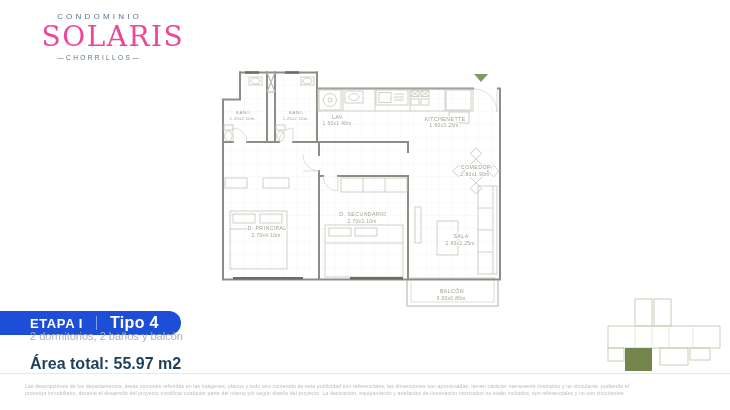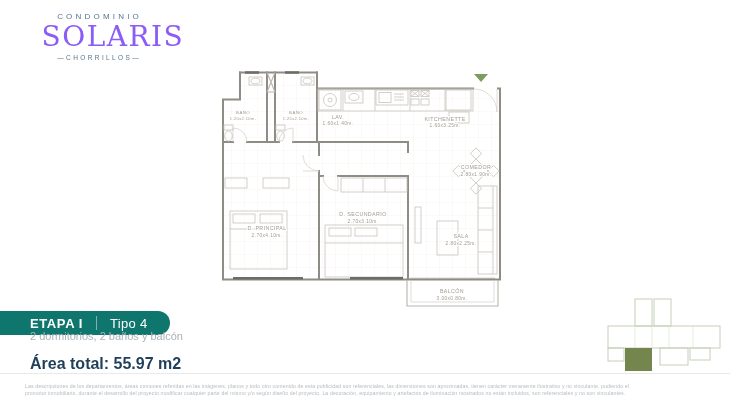--- a/index.html
+++ b/index.html
@@ -4,46 +4,46 @@
 <style>
   html,body{margin:0;padding:0;background:#ffffff;}
   body{width:730px;height:410px;overflow:hidden;position:relative;
        font-family:"Liberation Sans", sans-serif;}
   .page{position:absolute;inset:0;background:#ffffff;}
 
   
   .logo{position:absolute;left:40px;top:12px;width:116px;text-align:center;color:#567691;}
   .logo-top{font-size:8px;letter-spacing:3.2px;padding-left:3.2px;color:#567691;}
   .logo-name{font-family:"DejaVu Serif", serif;font-size:28px;line-height:30px;
-             letter-spacing:1.5px;padding-left:1.5px;color:#8b5cf6;margin-top:1px;}
+             letter-spacing:1.5px;padding-left:1.5px;color:#ec4899;margin-top:1px;}
   .logo-sub{font-size:6.5px;letter-spacing:2.4px;padding-left:2.4px;color:#567691;margin-top:2px;}
 
   
   .plan{position:absolute;left:205px;top:58px;width:310px;height:262px;}
   .plan .wall{stroke:#8f8c86;stroke-width:2;fill:none;stroke-linecap:square;}
   .plan .wallthin{stroke:#b9b5ad;stroke-width:1.1;fill:none;}
   .plan .furn{stroke:#c8c4bc;stroke-width:0.8;fill:none;}
   .plan .door{stroke:#d3cfc7;stroke-width:0.7;fill:none;}
   .plan .darkwin{stroke:#6e6c67;stroke-width:2.6;fill:none;}
   .plan .lightwin{stroke:#b4b0a9;stroke-width:1.2;fill:none;}
   .plan text{fill:#a19a8f;font-family:"Liberation Sans", sans-serif;
              letter-spacing:0.4px;text-anchor:middle;
              stroke:#ffffff;stroke-width:2px;paint-order:stroke;}
   .plan .rname{font-size:5.3px;}
   .plan .rdims{font-size:4.8px;}
   .plan .sm{font-size:4.3px;}
   .plan .smd{font-size:4px;}
 
   
   .badge{position:absolute;left:0;top:311px;height:24px;display:inline-flex;
-         align-items:center;background:#0f766e;border-radius:0 12px 12px 0;
+         align-items:center;background:#1d4ed8;border-radius:0 12px 12px 0;
          padding:0 22px 0 30px;color:#ffffff;}
   .badge-etapa{font-size:13px;font-weight:bold;letter-spacing:0.6px;}
   .badge-div{width:1px;height:14px;background:rgba(255,255,255,0.45);margin:0 13px;}
-  .badge-tipo{font-size:13px;font-weight:normal;letter-spacing:0.3px;}
+  .badge-tipo{font-size:16px;font-weight:bold;letter-spacing:0.3px;}
   .features{position:absolute;left:30px;top:330px;font-size:11px;color:#a9b1b6;}
   .area{position:absolute;left:30px;top:355px;font-size:16px;font-weight:bold;color:#1f3f5a;}
 
   
   .keyplan{position:absolute;left:605px;top:293px;width:118px;height:80px;}
   .keyplan .kp{stroke:#c6cfb8;stroke-width:1;fill:none;}
   .keyplan .kplight{stroke:#dbe2d0;stroke-width:0.7;fill:none;}
   .sep{position:absolute;left:0;top:373px;width:730px;height:1px;background:#e9e9e7;}
   .disc{position:absolute;left:25px;font-size:5.2px;letter-spacing:0.1px;
         color:#b7bcc0;white-space:nowrap;}

